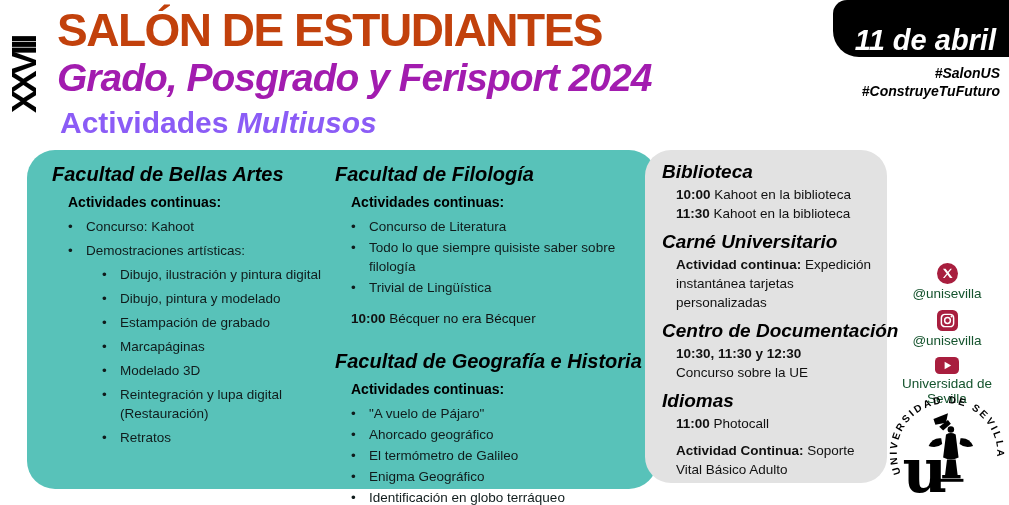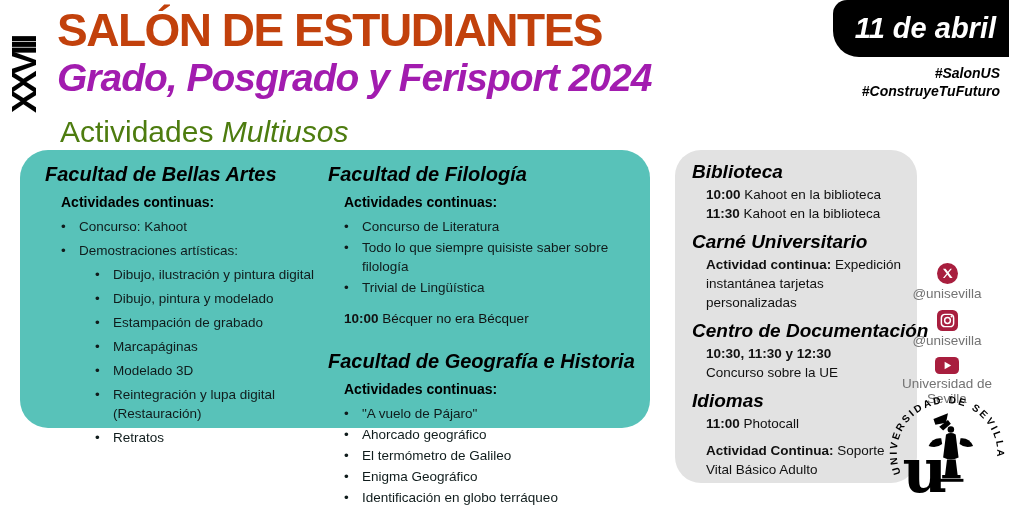--- a/index.html
+++ b/index.html
@@ -21,43 +21,43 @@
     font-size:46px; font-weight:900; letter-spacing:-1.5px; color:#c2410c;
     line-height:1.05; white-space:nowrap;
   }
   .title2 {
     position:absolute; left:57px; top:56px;
     font-size:39px; font-weight:800; font-style:italic; letter-spacing:-1px;
     color:#a21caf; white-space:nowrap;
   }
   .title3 {
     position:absolute; left:60px; top:106px;
-    font-size:30px; font-weight:400; color:#4d7c0f; white-space:nowrap;margin-top:9px;
+    font-size:30px; font-weight:700; color:#8b5cf6; white-space:nowrap;
   }
   .title3 .loc { font-style:italic; }
 
   .date-badge {
     position:absolute; right:0; top:0; width:176px; height:57px;
     background:#000; border-radius:14px 0 0 26px;
-    display:flex; align-items:center; justify-content:flex-end;
+    display:flex; align-items:flex-end; justify-content:flex-end;
     padding-right:13px;
   }
   .date-badge span {
     color:#fff; font-size:29px; font-weight:800; font-style:italic;
     white-space:nowrap;
   }
   .hashtags {
     position:absolute; right:9px; top:64px; text-align:right;
     font-size:14px; font-weight:700; font-style:italic; color:#000;
     line-height:18px;
   }
 
   
   .teal-panel {
-    position:absolute; left:20px; top:150px; width:630px; height:278px;
+    position:absolute; left:27px; top:150px; width:630px; height:339px;
     background:#58c2b9; border-radius:28px;
   }
   .col1 { position:absolute; left:25px; top:13px; width:272px; }
   .col2 { position:absolute; left:308px; top:13px; width:312px; }
   .fac-title {
     font-size:20px; font-weight:800; font-style:italic; color:#000;
     margin-bottom:8px; white-space:nowrap;
   }
   .cont-label {
     font-size:14px; font-weight:700; color:#000;
@@ -70,40 +70,39 @@
   .col2 .b1 { margin-left:16px; margin-bottom:2px; }
   .timed-line { margin-left:16px; margin-top:12px; font-size:13.5px; line-height:19px; }
   .timed-line b { font-weight:700; }
   .fac-gap { height:22px; }
 
   
   .gray-panel {
     position:absolute; left:645px; top:150px; width:242px; height:333px;
     background:#e2e2e2; border-radius:26px;
     padding:11px 12px 0 17px;
-    margin-left:30px;
   }
   .svc { margin-bottom:8px; }
   .svc-title {
     font-size:19px; font-weight:800; font-style:italic; color:#000;
     line-height:21px; margin-bottom:3px; white-space:nowrap;
   }
   .svc-line {
     font-size:13.5px; line-height:19px; color:#111;
     margin-left:14px; max-width:205px;
   }
   .svc-line b { font-weight:700; }
 
   
   .social-rail {
     position:absolute; left:889px; top:263px; width:116px;
     display:flex; flex-direction:column; align-items:center;
   }
   .social-rail .handle {
-    font-size:13.5px; color:#737373; margin:2px 0 9px 0; text-align:center;
+    font-size:13.5px; color:#14532d; margin:2px 0 9px 0; text-align:center;
     line-height:15px;
   }
   .social-rail svg { display:block; }
   .logo-wrap { position:absolute; left:889px; top:388px; width:116px; height:116px; }
   .logo-wrap svg { display:block; }
 </style>
 </head>
 <body>
 
 <div class="edition">XXVIII</div>

